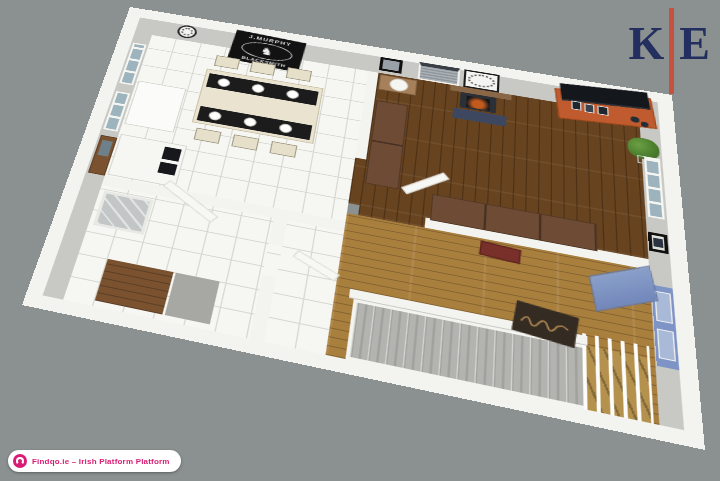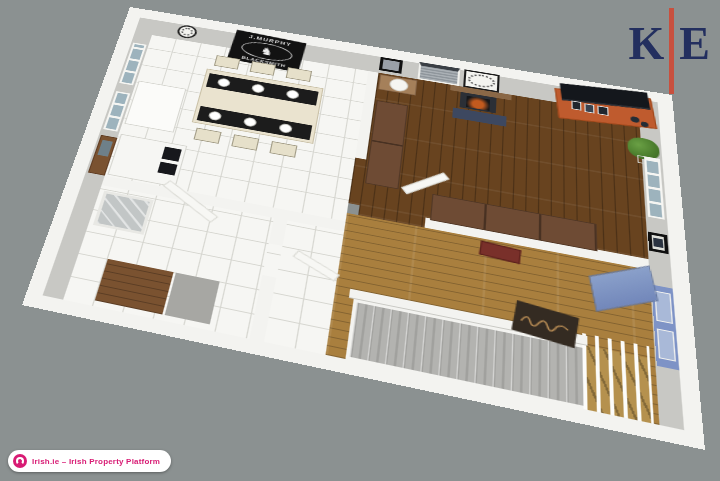--- a/index.html
+++ b/index.html
@@ -184,16 +184,16 @@
   </div>
 
   <div class="logo">
     <span class="logo-letter">K</span>
     <span class="logo-bar"></span>
     <span class="logo-letter">E</span>
   </div>
 
   <div class="badge">
     <span class="badge-icon"></span>
-    <span class="badge-text">Irish.ie – Irish Property Platform</span>
+    <span class="badge-text">Findqo.ie – Irish Platform Platform</span>
   </div>
 
 </div>
 
 </body></html>

